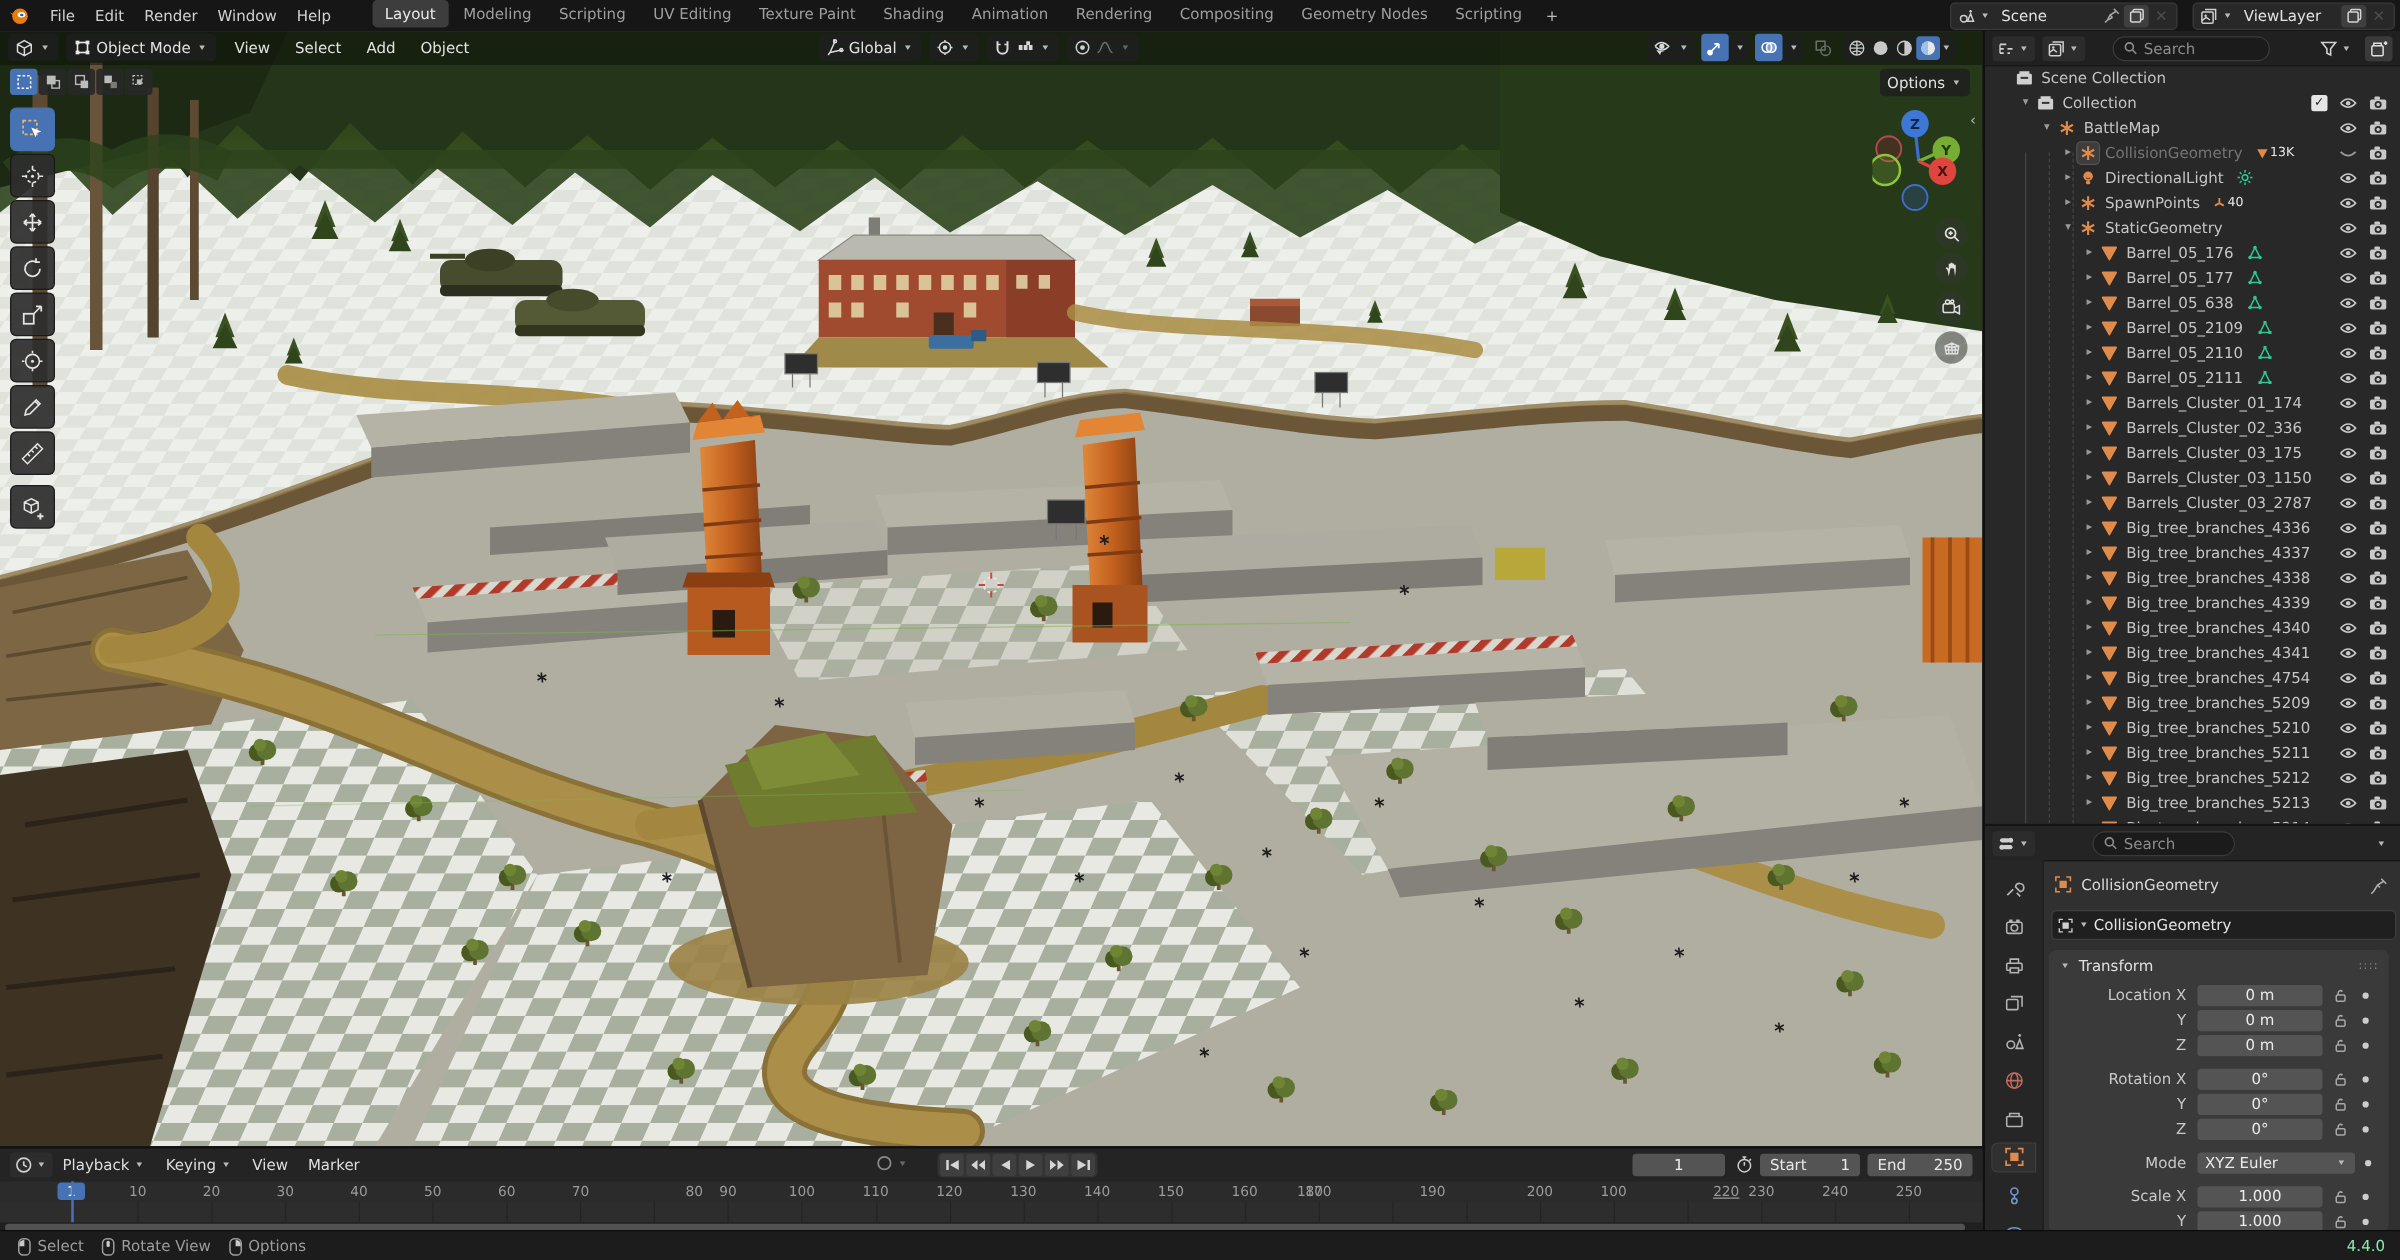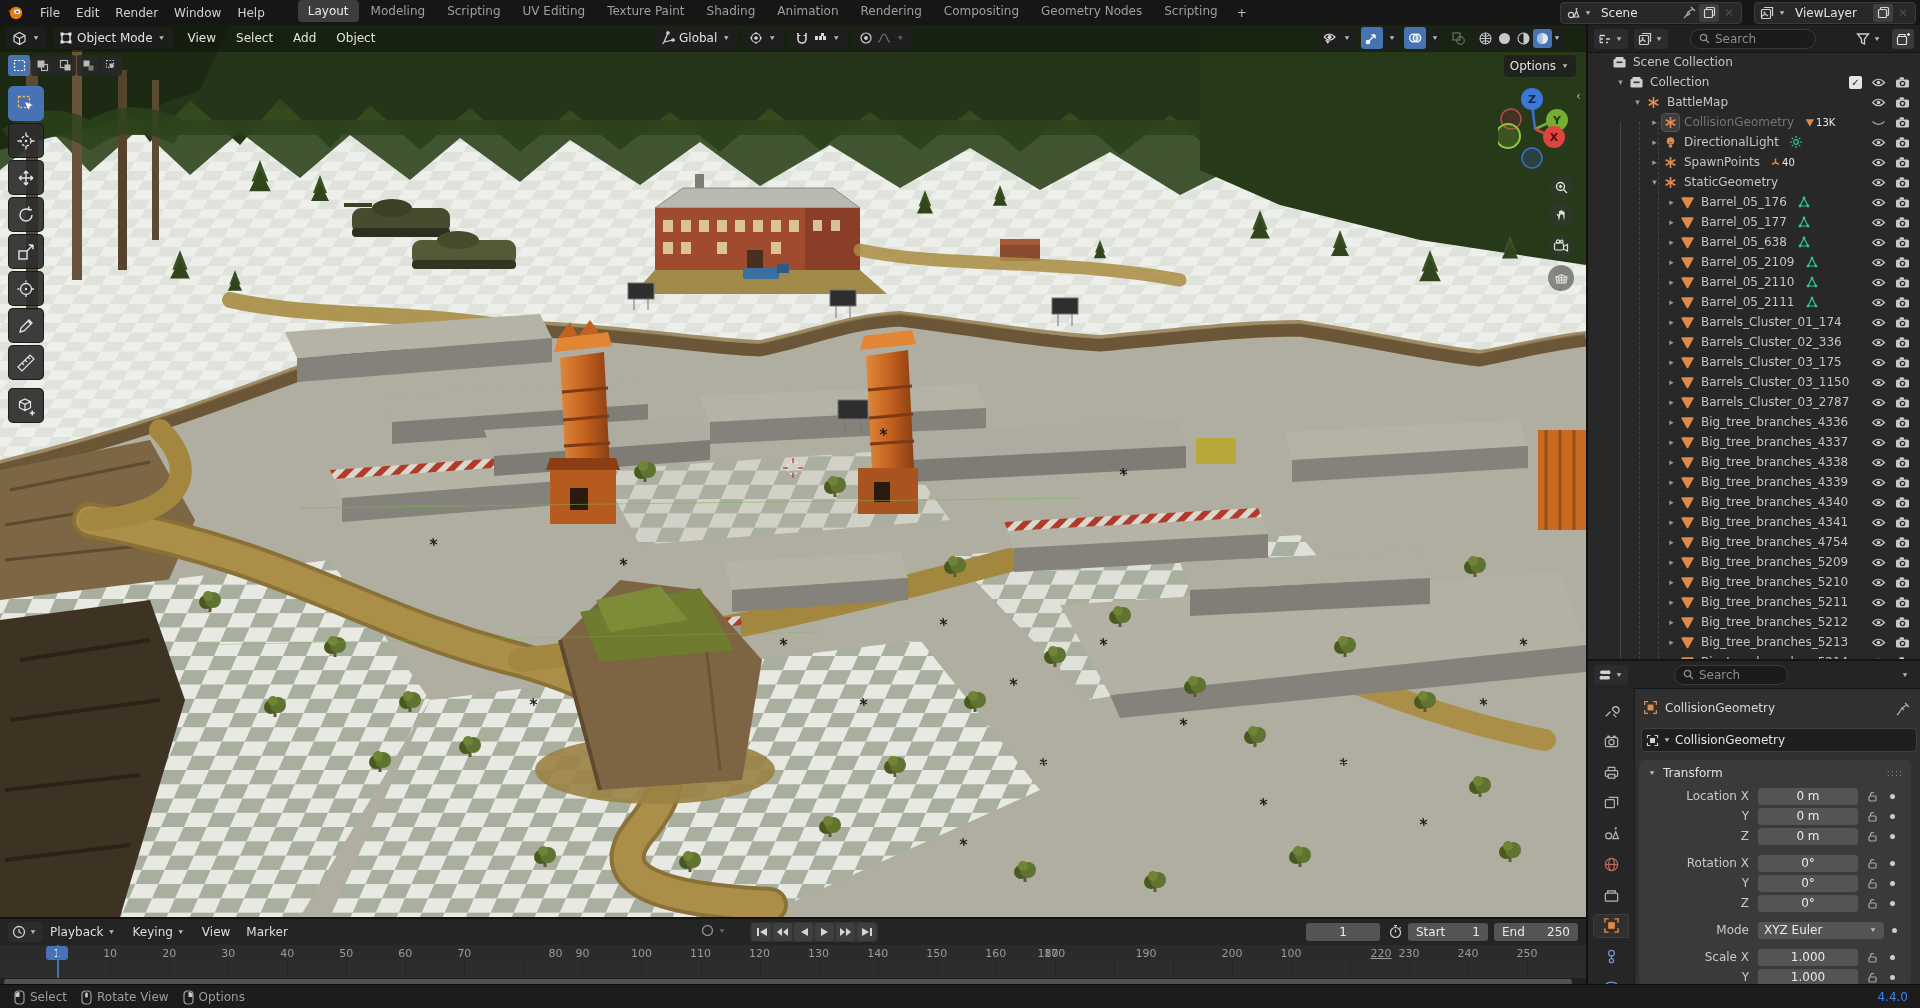--- a/index.html
+++ b/index.html
@@ -130,21 +130,21 @@
   #tl-track{position:absolute;left:0;top:42px;width:100%;height:17px;background:#2d2d2d;}
   .gline{position:absolute;top:0;bottom:0;width:1px;background:#242424;}
   #playhead{position:absolute;top:26px;height:33px;width:2px;background:#4772b3;transform:translateX(-50%);}
   #tl-scroll{position:absolute;left:0;top:59px;width:100%;height:8px;background:#202020;}
   #tl-scrollbar{position:absolute;left:4px;top:1px;width:1568px;height:6px;background:#525252;border-radius:3px;}
 
   
   #statusbar{position:absolute;left:0;top:984px;width:1920px;height:24px;background:#1c1c1c;display:flex;
              align-items:center;color:#9d9d9d;border-top:1px solid #0c0c0c;}
   .hint{display:flex;align-items:center;gap:5px;margin-left:14px;}
-  #version{margin-left:auto;margin-right:12px;color:#3b82f6;}
+  #version{margin-left:auto;margin-right:12px;color:#86efac;}
 </style>
 </head>
 <body>
 
 <div id="app">
 
   <header id="topbar">
     <span id="blender-logo">
       <svg width="17" height="17" viewBox="0 0 17 17">
           <circle cx="9" cy="9" r="6.2" fill="#e87d0d"></circle>

